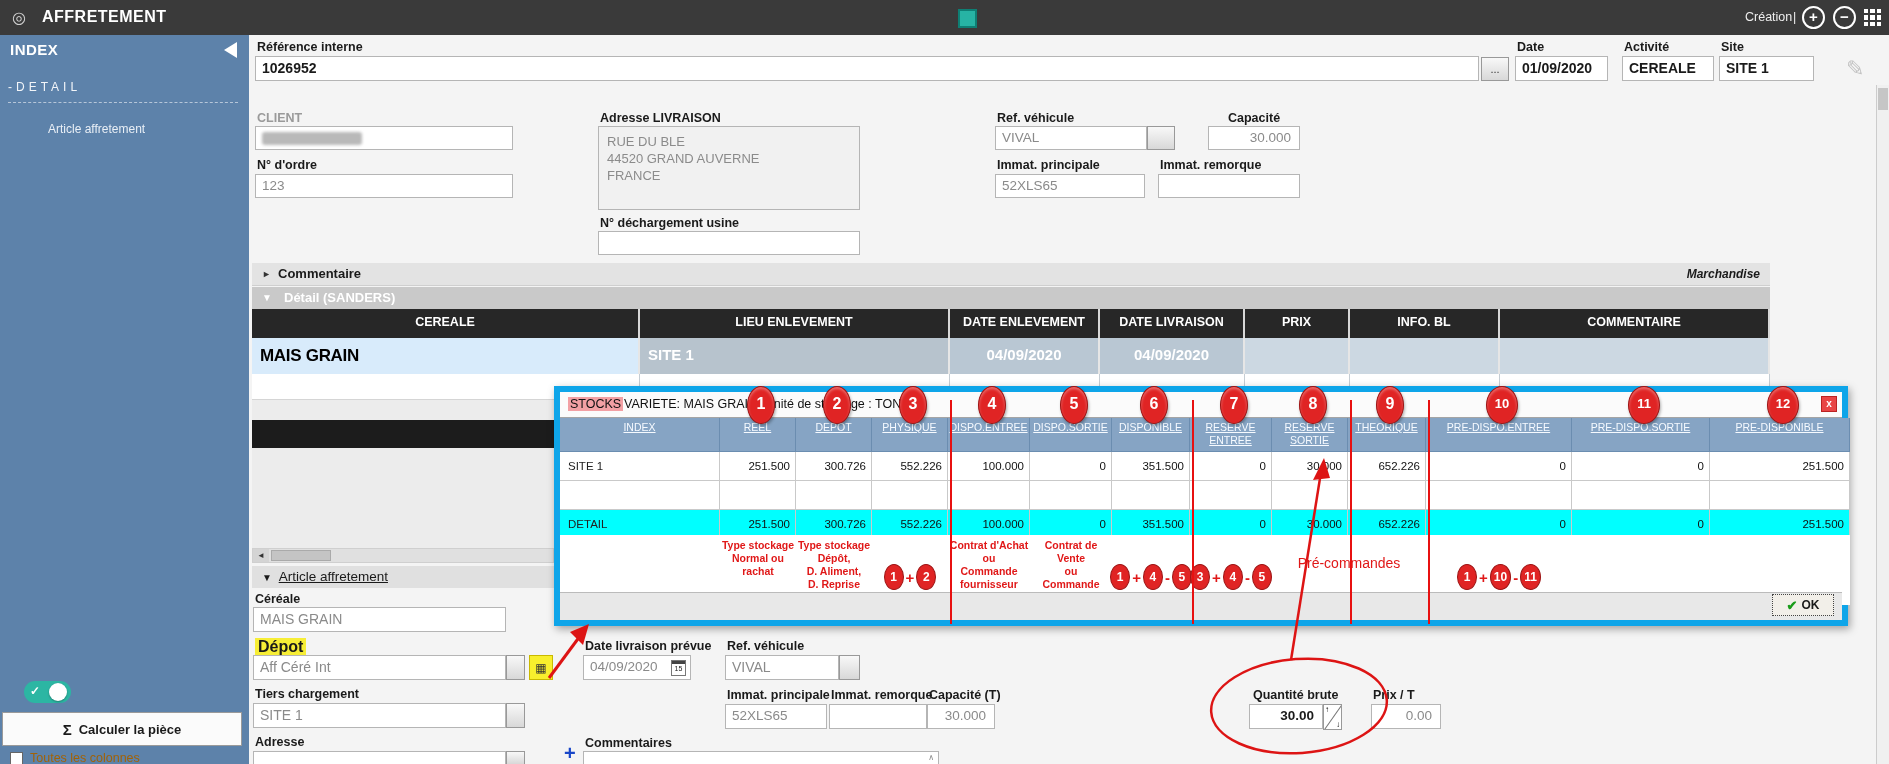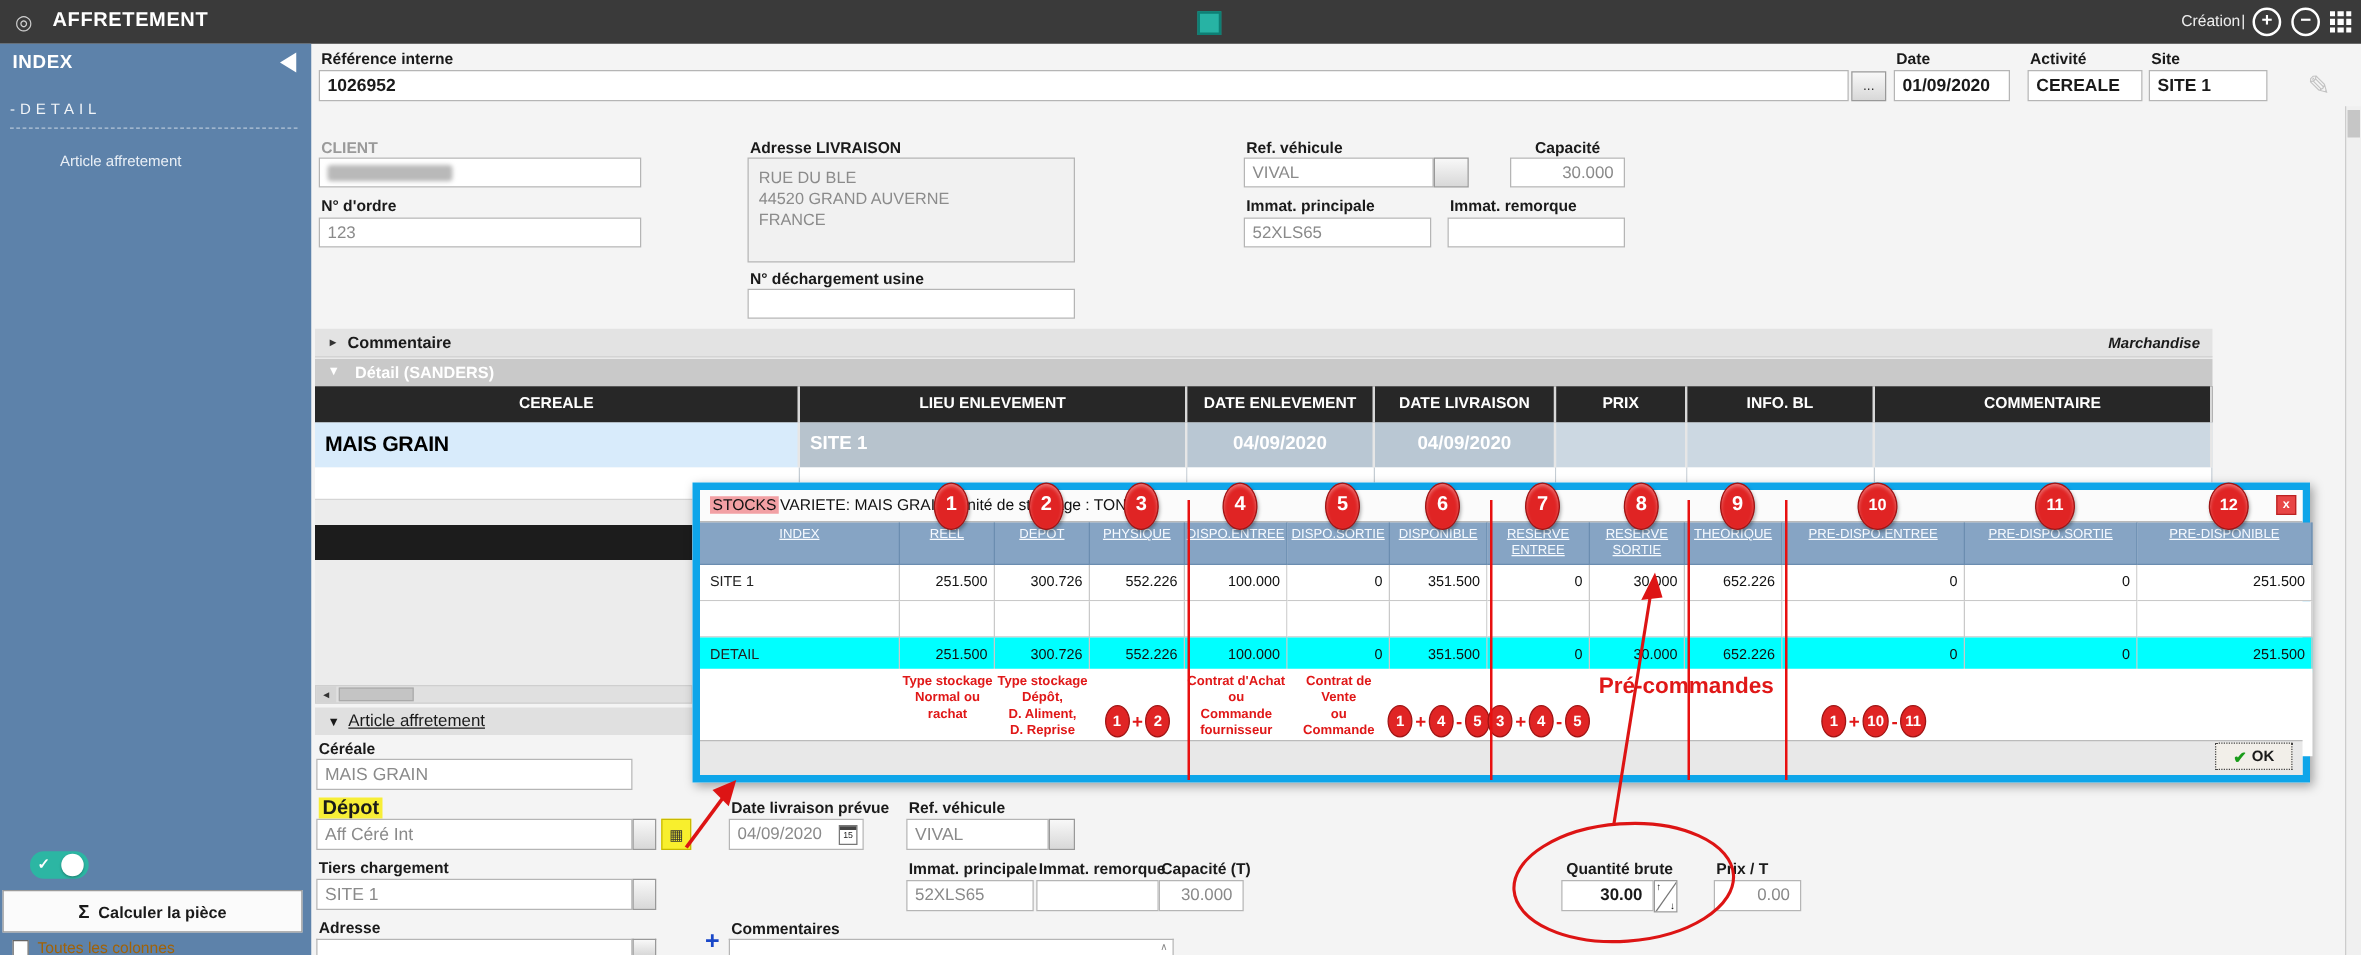--- a/index.html
+++ b/index.html
@@ -68,21 +68,21 @@
   .stkcols{display:grid;grid-template-columns:160px 76px 76px 76px 82px 82px 78px 82px 76px 78px 146px 138px 140px;}
   .stkh div{background:#86a4c4;color:#f6faff;font-size:10.5px;text-align:center;height:34px;box-sizing:border-box;
             border-right:1px solid #6b8db0;border-bottom:1px solid #6b8db0;padding-top:3px;text-decoration:underline;line-height:13px;}
   .stkr div{height:29px;background:#fff;font-size:11.5px;box-sizing:border-box;border-right:1px solid #c9c9c9;
             border-bottom:1px solid #c9c9c9;text-align:right;padding:8px 5px 0 0;color:#111;}
   .stkr div.ent{text-align:left;padding-left:8px;color:#222;}
   .stkr.total div{background:#00ffff;height:28px;}
   .ann{position:absolute;left:0;top:143px;width:1290px;height:70px;background:#fff;}
   .ann-txt{font-size:10.5px;color:#e01818;font-weight:600;text-align:center;white-space:pre-line;line-height:13px;padding-top:4px;}
   .ann-txt.left{text-align:left;padding-left:14px;font-weight:bold;}
-  .ann-txt.big{font-size:18px;font-weight:bold;padding-top:7px;}
+  .ann-txt.big{font-size:14px;font-weight:normal;padding-top:22px;}
   .seq{display:flex;align-items:center;justify-content:center;gap:2px;padding-top:14px;}
   .mini-badge{min-width:20px;height:26px;background:#e02424;border:1px solid #9e1414;border-radius:50%;
               color:#fff;font-size:12px;font-weight:bold;text-align:center;line-height:25px;padding:0 3px;box-sizing:border-box;}
   .op{color:#e01818;font-size:15px;font-weight:bold;}
   .pfoot{position:absolute;left:0;bottom:0;width:100%;height:28px;background:#e8e8e8;border-top:1px solid #bbb;box-sizing:border-box;}
   .okbtn{position:absolute;right:8px;bottom:4px;width:62px;height:22px;background:#f2efe9;border:1px dotted #444;
          box-sizing:border-box;display:flex;align-items:center;justify-content:center;gap:4px;font-size:12px;font-weight:bold;}
   .okbtn .chk{color:#1a9c1a;font-size:13px;}
   .hbadge{position:absolute;width:26px;height:36px;background:#e02424;border:1px solid #9e1414;border-radius:50%;
           color:#fff;font-size:16px;font-weight:bold;text-align:center;line-height:34px;top:-6px;z-index:55;

